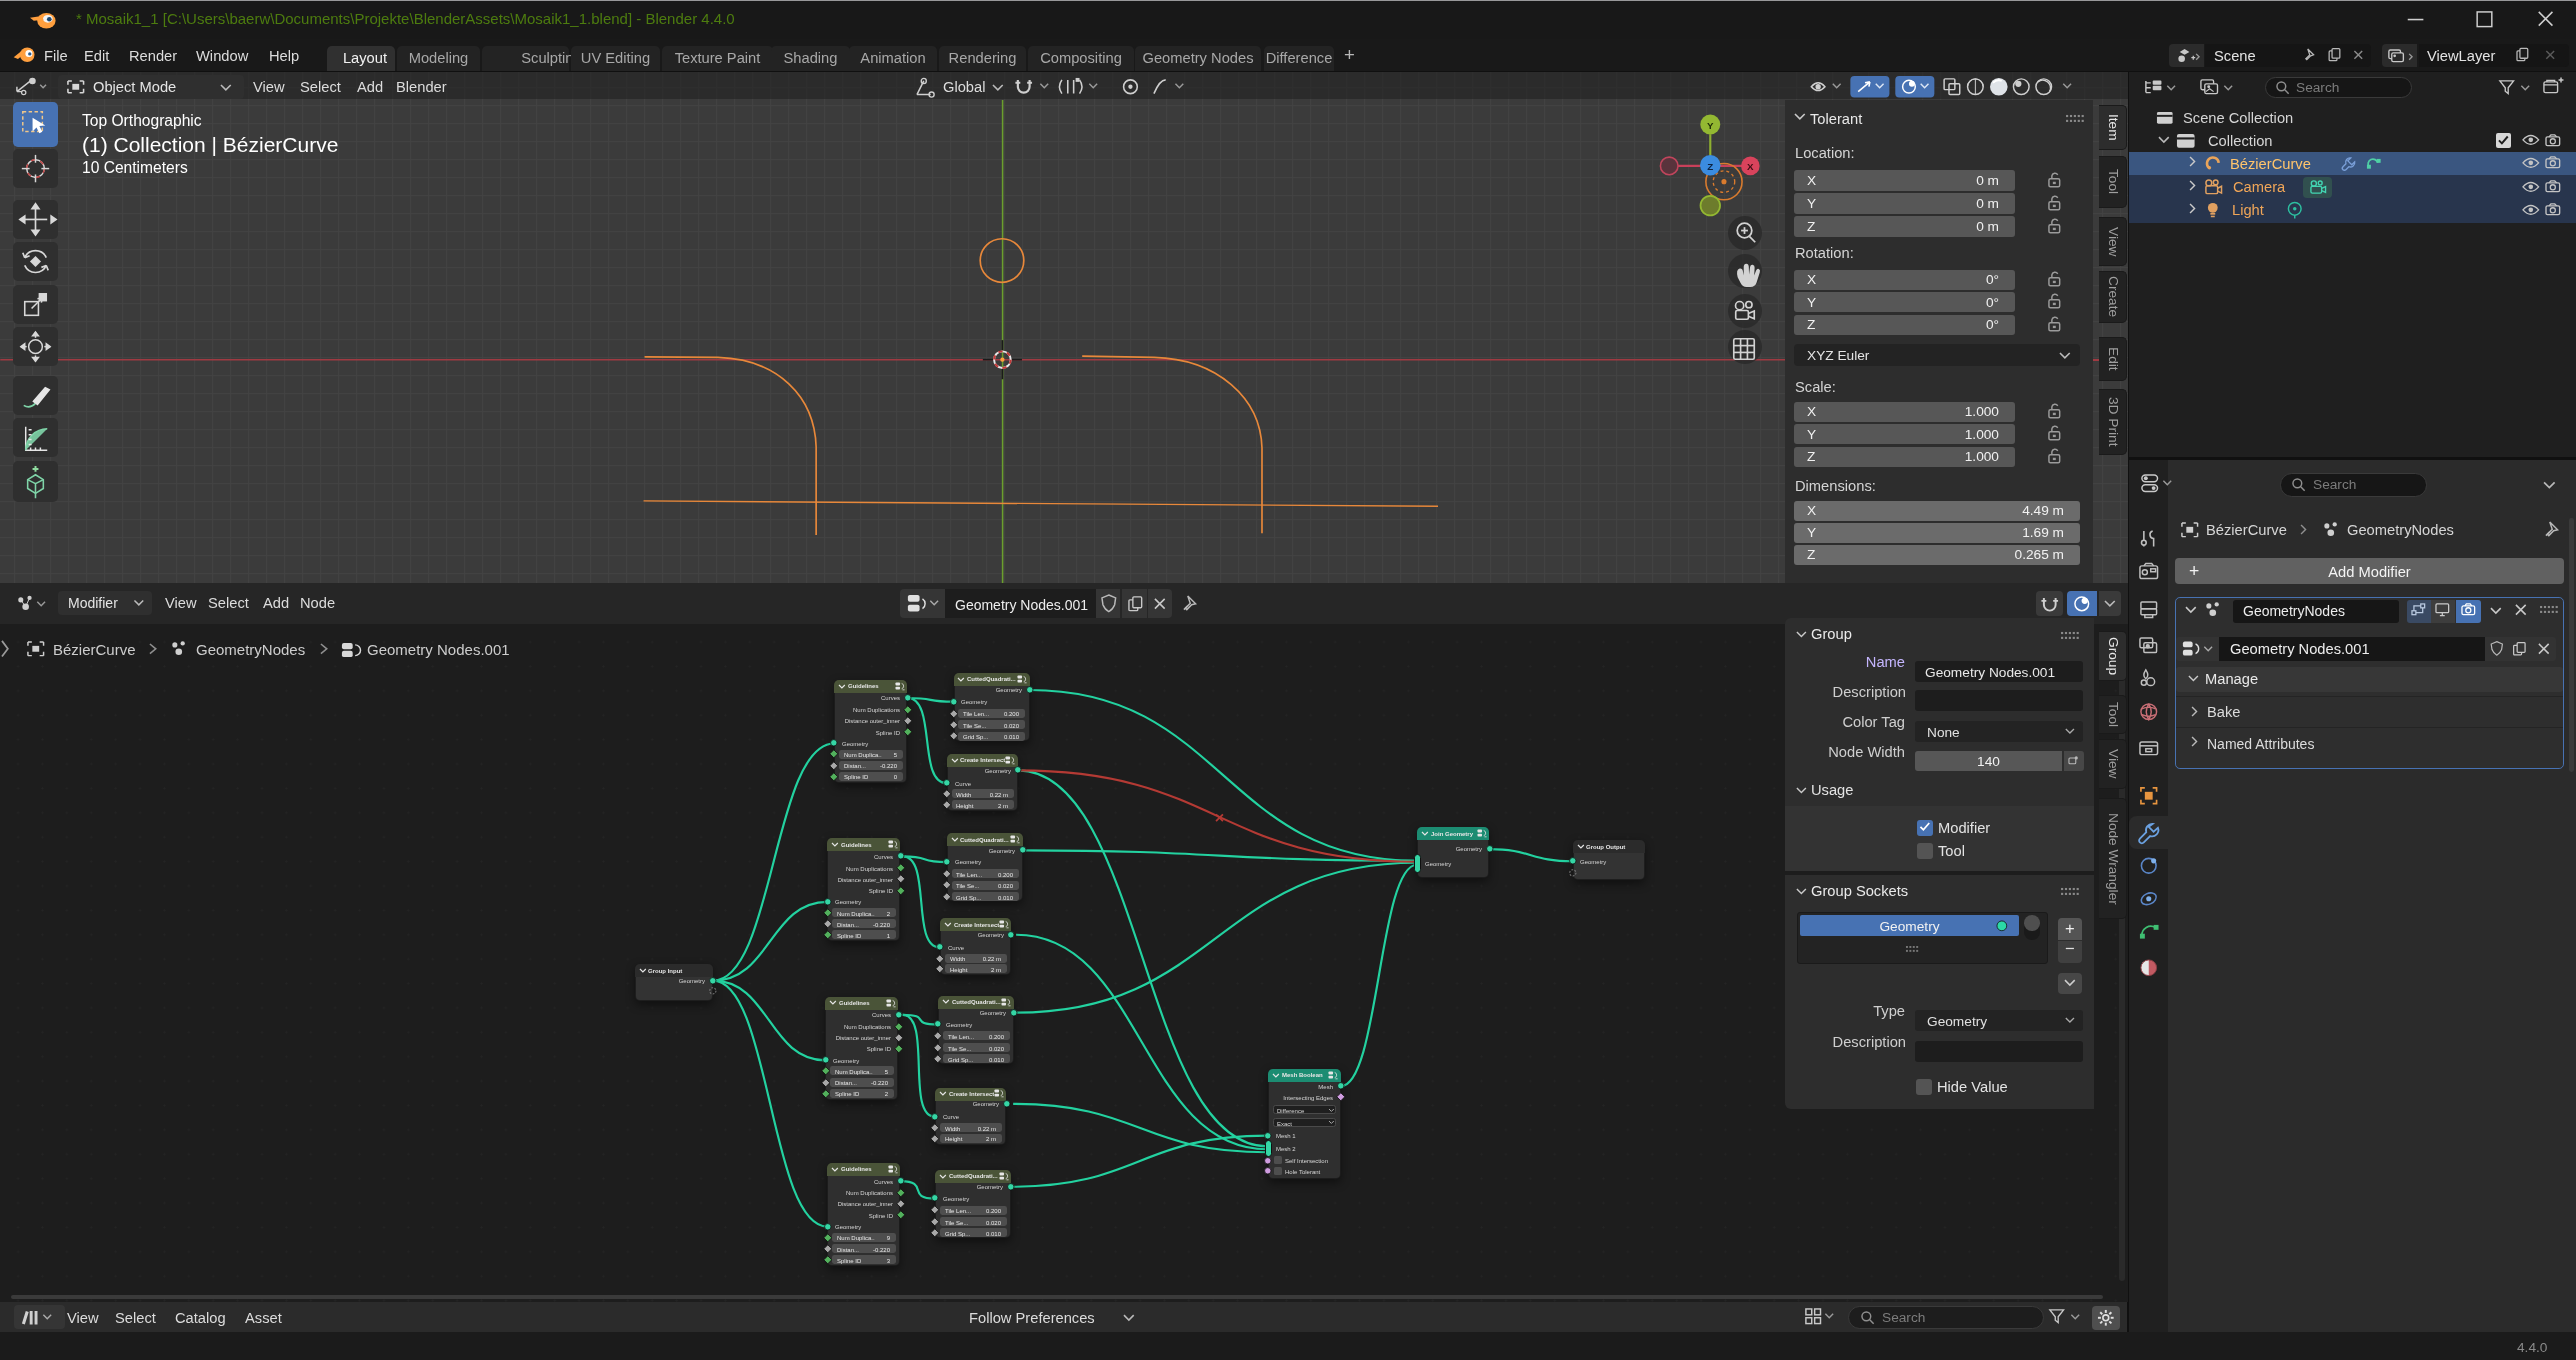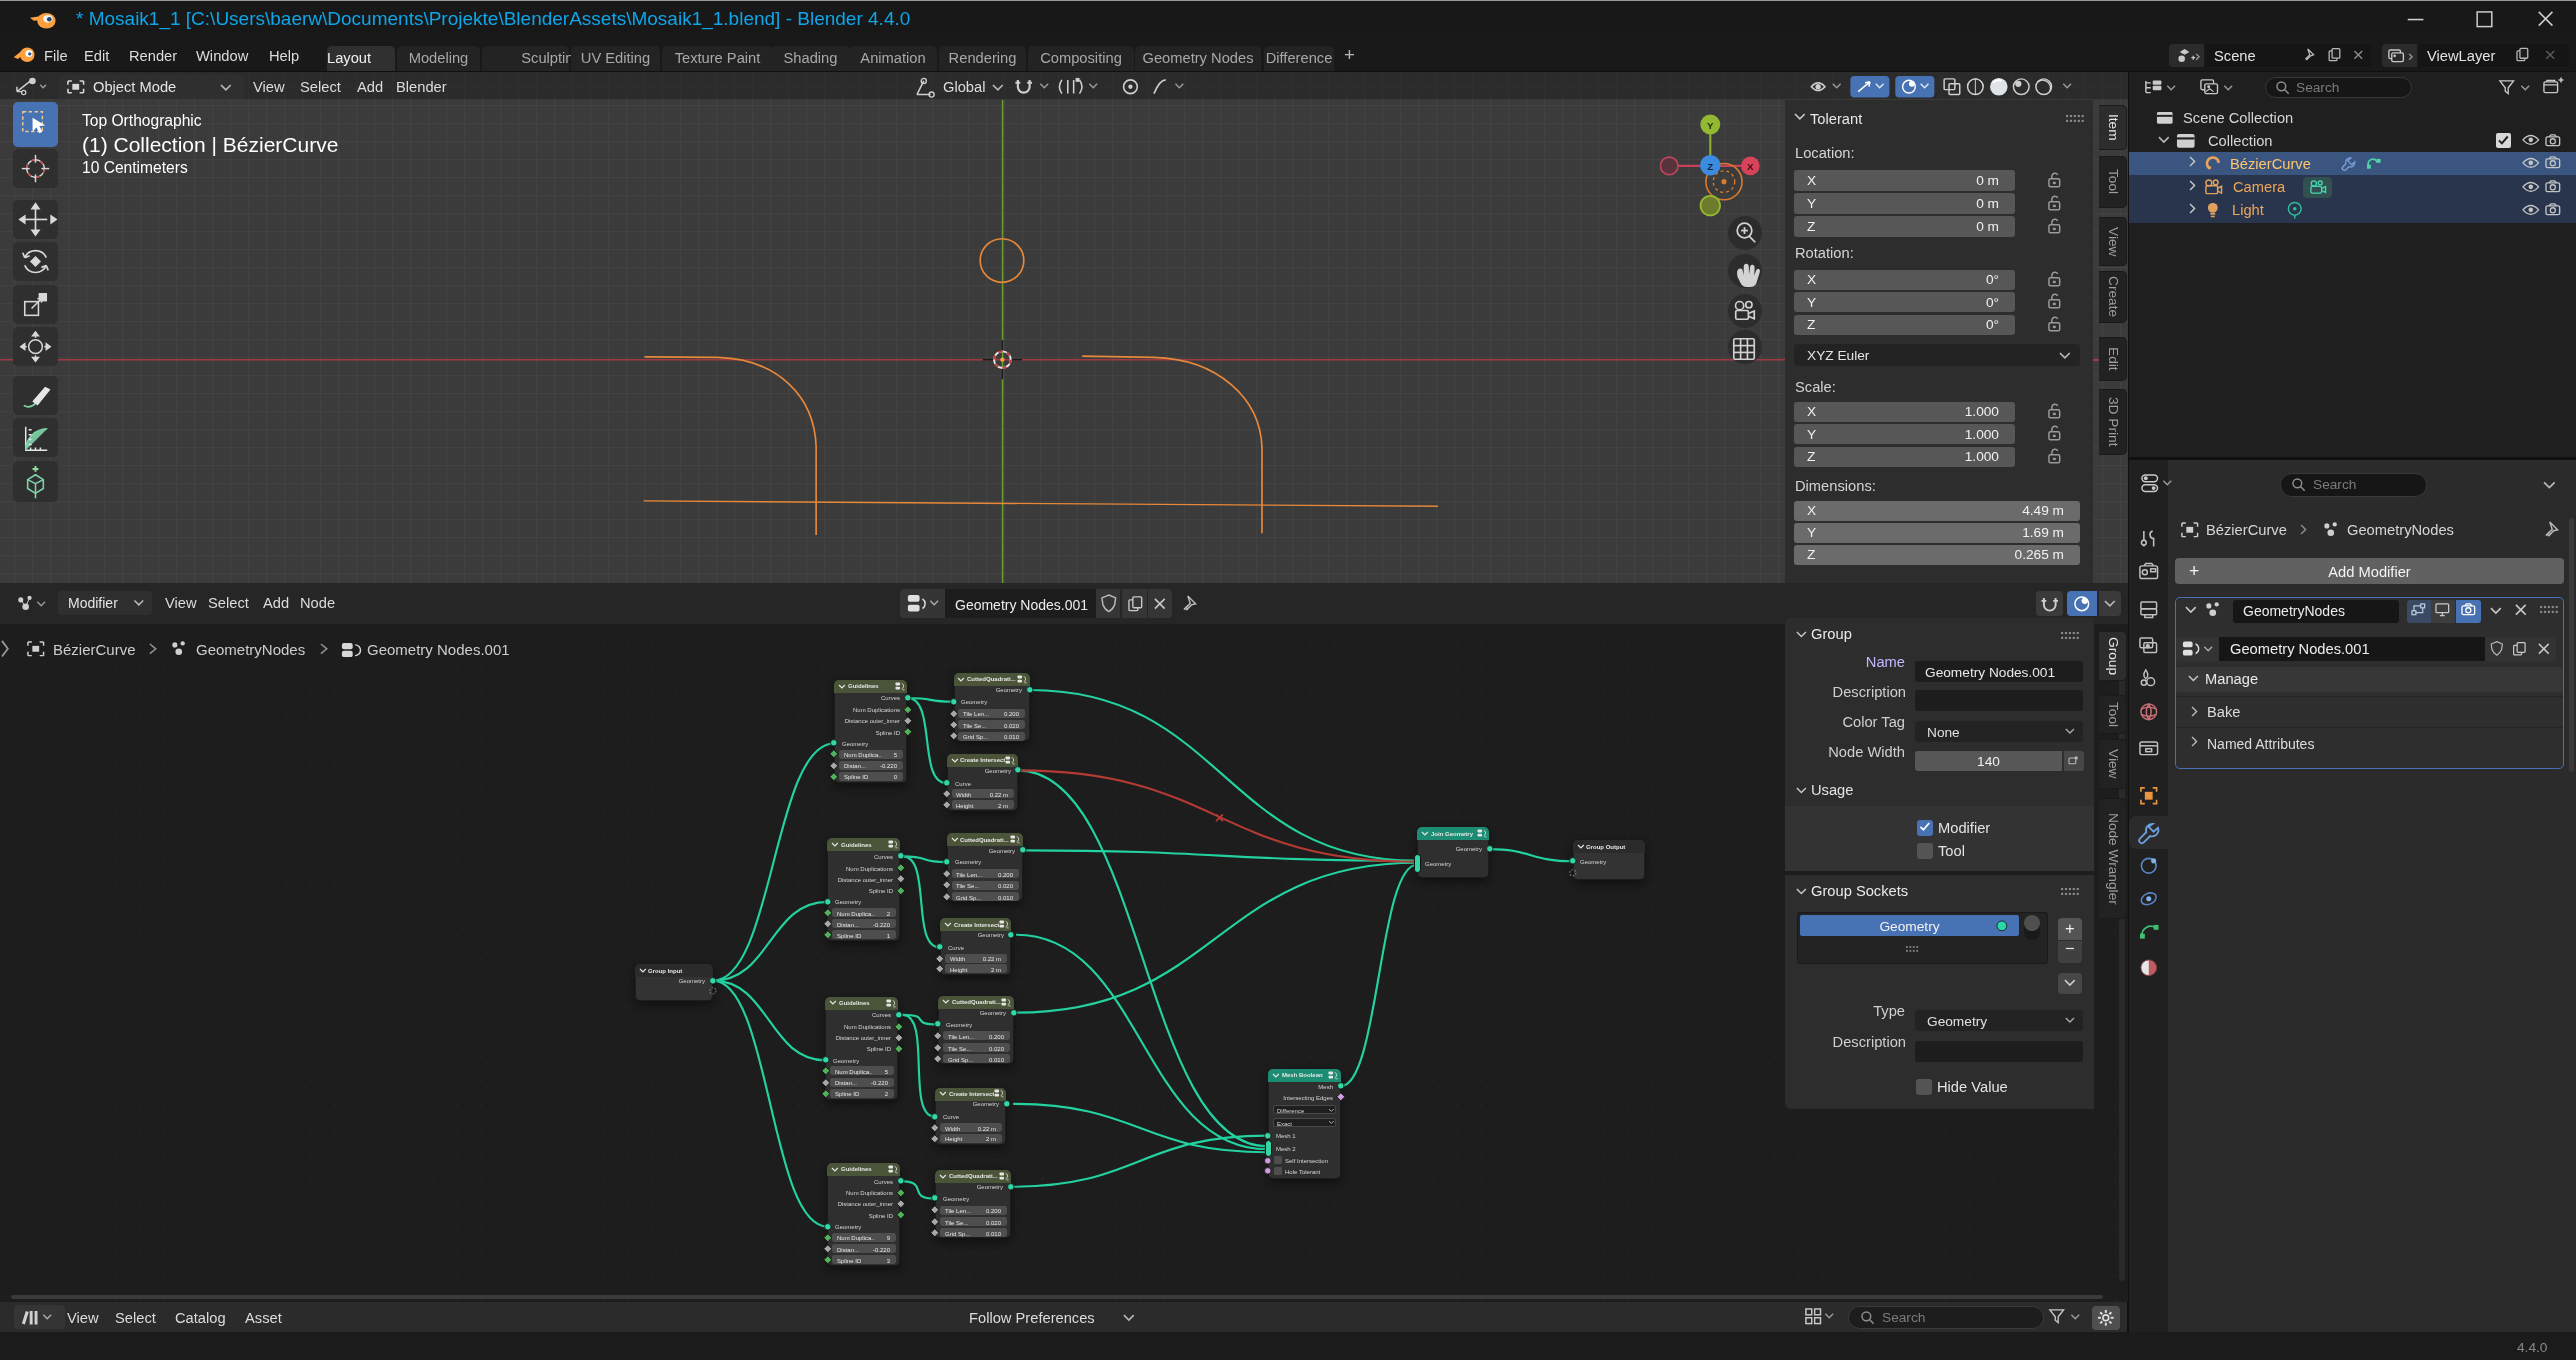--- a/index.html
+++ b/index.html
@@ -8,40 +8,40 @@
 .vtab{writing-mode:vertical-rl;font-size:13.7px;color:#b6b6b6;display:flex;align-items:center;justify-content:center;}
 </style></head><body>
 <div class="" style="left:0px;top:0px;width:2576px;height:39px;background:#181818;"></div>
 <div class="" style="left:0px;top:0px;width:2576px;height:1.2px;background:#98989a;"></div>
 <svg width="29" height="21.5" viewBox="0 0 30 22" style="left:29px;top:8.8px">
     <ellipse cx="18" cy="12" rx="9.5" ry="8" fill="#ff9f3e"></ellipse>
     <ellipse cx="19.5" cy="10" rx="5" ry="4" fill="#f4f4f4"></ellipse>
     <circle cx="21" cy="10.5" r="2.4" fill="#20486e"></circle>
     <path d="M1 9 L13 7 L15 11 L5 12 Z" fill="#ff9f3e"></path>
   </svg>
-<div style="position:absolute;left:76px;top:9.8px;font-size:19px;line-height:18.6px;color:#0ea5e9;white-space:nowrap;">* Mosaik1_1 [C:\Users\baerw\Documents\Projekte\BlenderAssets\Mosaik1_1.blend] - Blender 4.4.0</div>
+<div style="position:absolute;left:76px;top:9.8px;font-size:15px;line-height:18.6px;color:#4d7c0f;white-space:nowrap;">* Mosaik1_1 [C:\Users\baerw\Documents\Projekte\BlenderAssets\Mosaik1_1.blend] - Blender 4.4.0</div>
 <svg width="176" height="23.5" viewBox="0 0 180 24" style="left:2396px;top:7.8px">
     <rect x="12" y="11" width="16" height="1.6" fill="#cfcfcf"></rect>
     <rect x="83" y="4" width="15" height="15" fill="none" stroke="#cfcfcf" stroke-width="1.5"></rect>
     <path d="M146 4 L160 18 M160 4 L146 18" stroke="#cfcfcf" stroke-width="1.6"></path>
   </svg>
 <div class="" style="left:0px;top:39px;width:2576px;height:32px;background:#191919;"></div>
 <svg width="25.4" height="21.5" viewBox="0 0 30 22" style="left:11.7px;top:44px">
     <circle cx="18" cy="11" r="8.6" fill="#ff9f3e"></circle>
     <circle cx="20" cy="9.5" r="4.2" fill="#fff"></circle>
     <circle cx="21" cy="10" r="2" fill="#2a5a8a"></circle>
     <path d="M2 14 L12 6 L16 9 L7 16 Z" fill="#ff9f3e"></path>
   </svg>
 <div style="position:absolute;left:44px;top:47px;font-size:14.7px;line-height:18.6px;color:#dcdcdc;white-space:nowrap;">File</div>
 <div style="position:absolute;left:84px;top:47px;font-size:14.7px;line-height:18.6px;color:#dcdcdc;white-space:nowrap;">Edit</div>
 <div style="position:absolute;left:129px;top:47px;font-size:14.7px;line-height:18.6px;color:#dcdcdc;white-space:nowrap;">Render</div>
 <div style="position:absolute;left:196px;top:47px;font-size:14.7px;line-height:18.6px;color:#dcdcdc;white-space:nowrap;">Window</div>
 <div style="position:absolute;left:269px;top:47px;font-size:14.7px;line-height:18.6px;color:#dcdcdc;white-space:nowrap;">Help</div>
 <div class="" style="left:327px;top:46px;width:68px;height:25.4px;background:#303030;border-radius:4.9px 4.9px 0 0;"></div>
-<div style="position:absolute;left:327px;top:50px;width:60px;text-align:left;font-size:14.7px;color:#f1f1f1;white-space:nowrap;">Layout</div>
+<div style="position:absolute;left:327px;top:50px;width:60px;text-align:right;font-size:14.7px;color:#f1f1f1;white-space:nowrap;">Layout</div>
 <div class="" style="left:397px;top:46px;width:83px;height:25.4px;background:#232323;border-radius:4.9px 4.9px 0 0;"></div>
 <div style="position:absolute;left:397px;top:50px;width:83px;text-align:center;font-size:14.7px;color:#a8a8a8;white-space:nowrap;">Modeling</div>
 <div class="" style="left:482px;top:46px;width:87px;height:25.4px;background:#232323;border-radius:4.9px 4.9px 0 0;"></div>
 <div style="position:absolute;left:508px;top:50px;width:87px;text-align:center;font-size:14.7px;color:#a8a8a8;white-space:nowrap;">Sculpting</div>
 <div class="" style="left:571px;top:46px;width:89px;height:25.4px;background:#232323;border-radius:4.9px 4.9px 0 0;"></div>
 <div style="position:absolute;left:571px;top:50px;width:89px;text-align:center;font-size:14.7px;color:#a8a8a8;white-space:nowrap;">UV Editing</div>
 <div class="" style="left:662px;top:46px;width:111px;height:25.4px;background:#232323;border-radius:4.9px 4.9px 0 0;"></div>
 <div style="position:absolute;left:662px;top:50px;width:111px;text-align:center;font-size:14.7px;color:#a8a8a8;white-space:nowrap;">Texture Paint</div>
 <div class="" style="left:771px;top:46px;width:79px;height:25.4px;background:#232323;border-radius:4.9px 4.9px 0 0;"></div>
 <div style="position:absolute;left:771px;top:50px;width:79px;text-align:center;font-size:14.7px;color:#a8a8a8;white-space:nowrap;">Shading</div>

